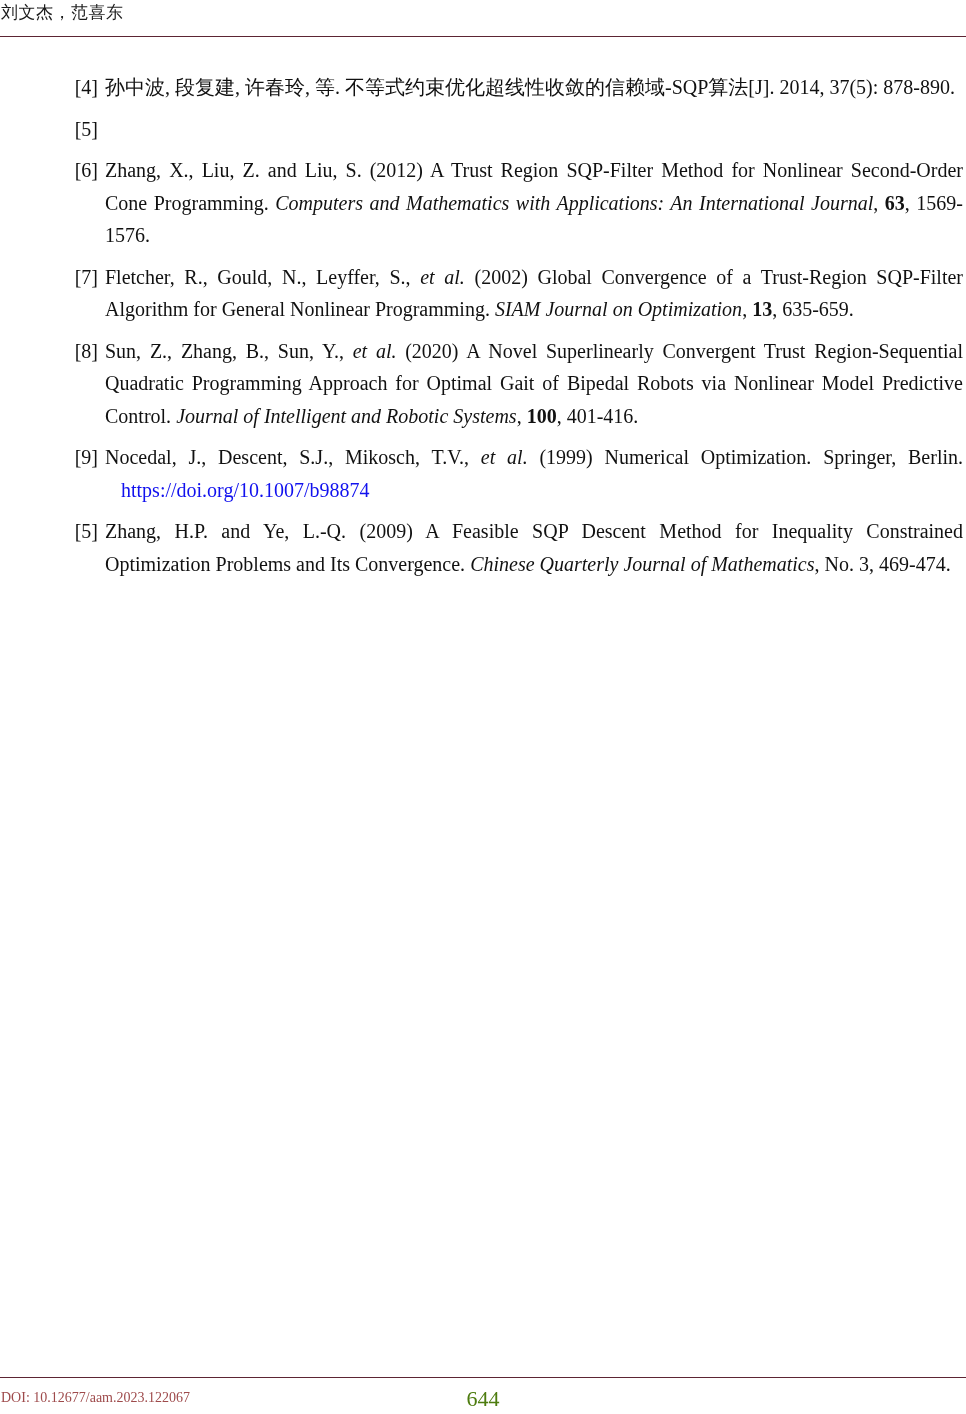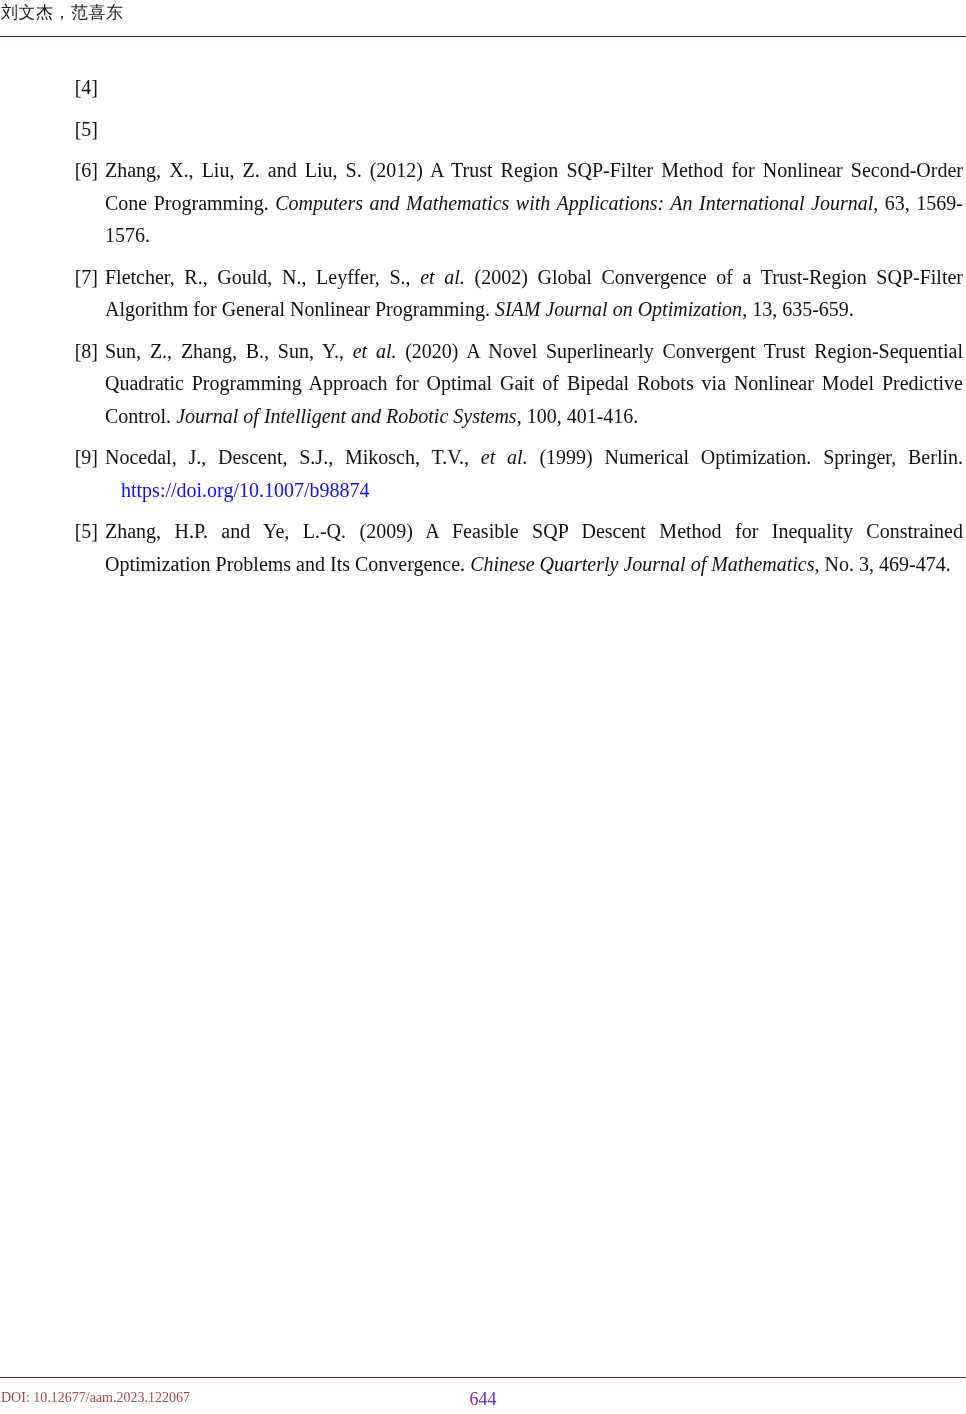--- a/index.html
+++ b/index.html
@@ -52,21 +52,21 @@
     text-align: right;
     white-space: nowrap;
   }
   .ref-text {
     flex: none;
     width: 858px;
     margin-left: 7px;
     text-align: justify;
   }
   .seg-italic { font-style: italic; }
-  .seg-bold { font-weight: normal; }
+  .seg-bold { font-weight: bold; }
   .seg-link {
     color: var(--link, #1111ee);
     text-decoration: none;
     cursor: pointer;
     margin-left: 16px;
   }
   
   .footer-rule {
     position: absolute;
     top: 1377px;
@@ -82,23 +82,23 @@
     font-size: 14px;
     line-height: 22px;
     color: var(--accent, #9e4a4b);
   }
   .footer-page {
     position: absolute;
     top: 1388px;
     left: 0;
     width: 966px;
     text-align: center;
-    font-size: 18px;
+    font-size: 22px;
     line-height: 22px;
-    color: #6d28d9;
+    color: #4d7c0f;
   }
   .footer-journal {
     position: absolute;
     top: 1449px;
     right: 3px;
     font-size: 20px;
     line-height: 22px;
     color: var(--accent, #9e4a4b);
     letter-spacing: 0.5px;
   }
@@ -108,20 +108,21 @@
 
 <div class="page">
 
   <div class="header-authors">刘文杰，范喜东</div>
 
   <div class="header-rule"></div>
 
   <div class="reference-list">
       <div class="ref-item">
         <div class="ref-label">[4]</div>
+        <div class="ref-text"><span class="seg-normal">孙中波, 段复建, 许春玲, 等. 不等式约束优化超线性收敛的信赖域-SQP算法[J]. 2014, 37(5): 878-890.</span></div>
       </div>
       <div class="ref-item">
         <div class="ref-label">[5]</div>
       </div>
       <div class="ref-item">
         <div class="ref-label">[6]</div>
         <div class="ref-text"><span class="seg-normal">Zhang, X., Liu, Z. and Liu, S. (2012) A Trust Region SQP-Filter Method for Nonlinear Second-Order Cone Programming. </span><span class="seg-italic">Computers and Mathematics with Applications: An International Journal</span><span class="seg-normal">, </span><span class="seg-bold">63</span><span class="seg-normal">, 1569-1576.</span></div>
       </div>
       <div class="ref-item">
         <div class="ref-label">[7]</div>

